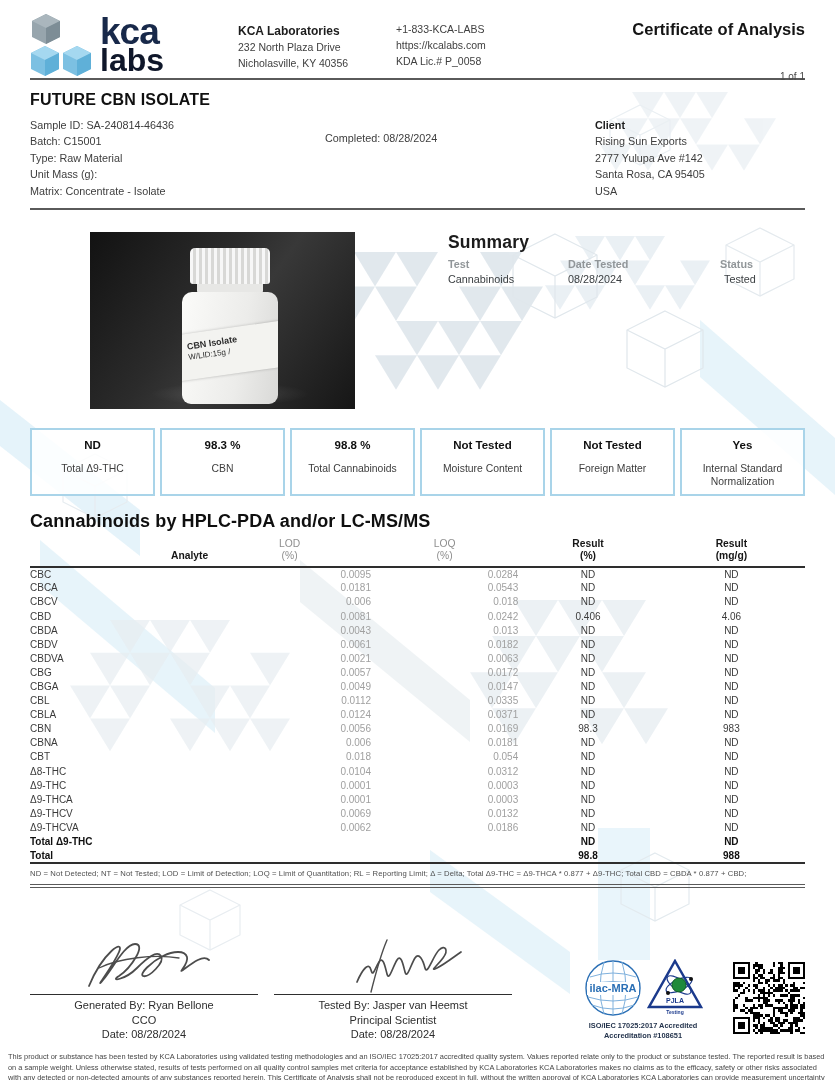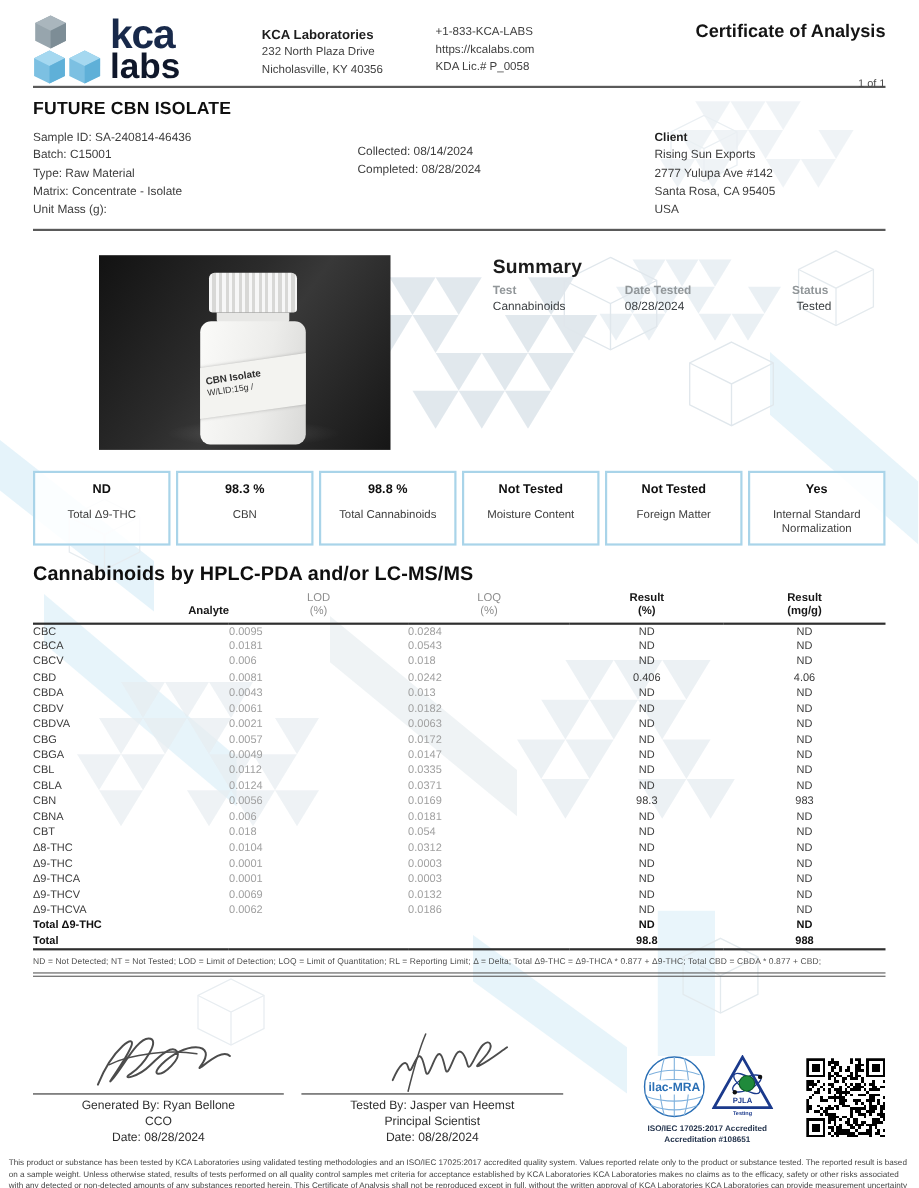--- a/index.html
+++ b/index.html
@@ -72,21 +72,21 @@
   
   .section-title { font-size:18px; font-weight:bold; color:#0f0f0f; margin:15px 0 4px; letter-spacing:.1px; }
   table.cann { width:100%; border-collapse:collapse; }
   .cann th { vertical-align:bottom; padding:2px 0 3px; border-bottom:2px solid #2e2e2e;
              font-size:10.3px; line-height:1.2; }
   .cann th.a { text-align:right; color:#161616;margin-left:48px; }
   .cann th.g { text-align:center; color:#8f8f8f; font-weight:normal; }
   .cann th.r { text-align:center; color:#161616; }
   .cann td { font-size:10px; padding:0; height:14.1px; color:#3b3b3b; }
   .cann td.a { text-align:left; }
-  .cann td.dim { text-align:left; color:#a0a0a0; }
+  .cann td.dim { text-align:right; color:#a0a0a0; }
   .cann td.c { text-align:center; }
   .cann col.ca { width:23%; } .cann col.cl { width:21%; } .cann col.cq { width:19%; }
   .cann col.cr { width:18%; } .cann col.cm { width:19%; }
   .cann tr.bold-row td { font-weight:bold; color:#101010; }
   .cann tbody tr:last-child td { border-bottom:2px solid #2e2e2e; }
   .footnote { font-size:7.7px; color:#4f4f4f; margin-top:5px; letter-spacing:.1px; }
   .dbl-rule { margin-top:6px; height:4px; border-top:1.5px solid #5a5a5a; border-bottom:1.5px solid #5a5a5a; }
 
   
   .footer { display:flex; align-items:flex-end; margin-top:44px; }
@@ -258,25 +258,24 @@
       </div>
     </div>
     <hr class="rule">
 
     <div class="sample-title">FUTURE CBN ISOLATE</div>
     <div class="info-row">
       <div class="info-c1">
         <div>Sample ID: SA-240814-46436</div>
         <div>Batch: C15001</div>
         <div>Type: Raw Material</div>
+        <div>Unit Mass (g):</div>
         <div>Matrix: Concentrate - Isolate</div>
-        <div>Unit Mass (g):</div>
       </div>
       <div class="info-c2">
-        <div>Collected: 08/14/2024</div>
         <div>Completed: 08/28/2024</div>
       </div>
       <div class="info-c3">
         <div class="client-label">Client</div>
         <div>Rising Sun Exports</div>
         <div>2777 Yulupa Ave #142</div>
         <div>Santa Rosa, CA 95405</div>
         <div>USA</div>
       </div>
     </div>

